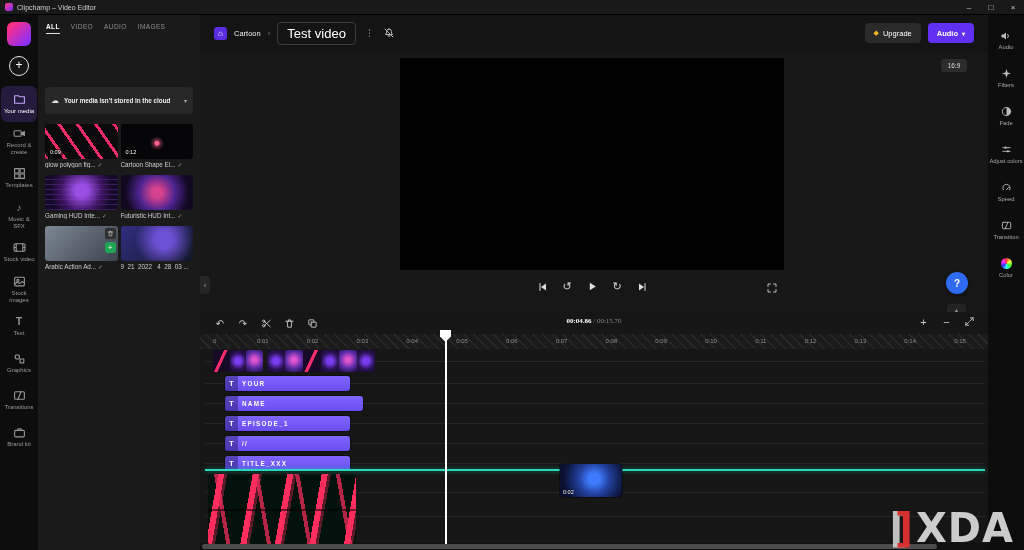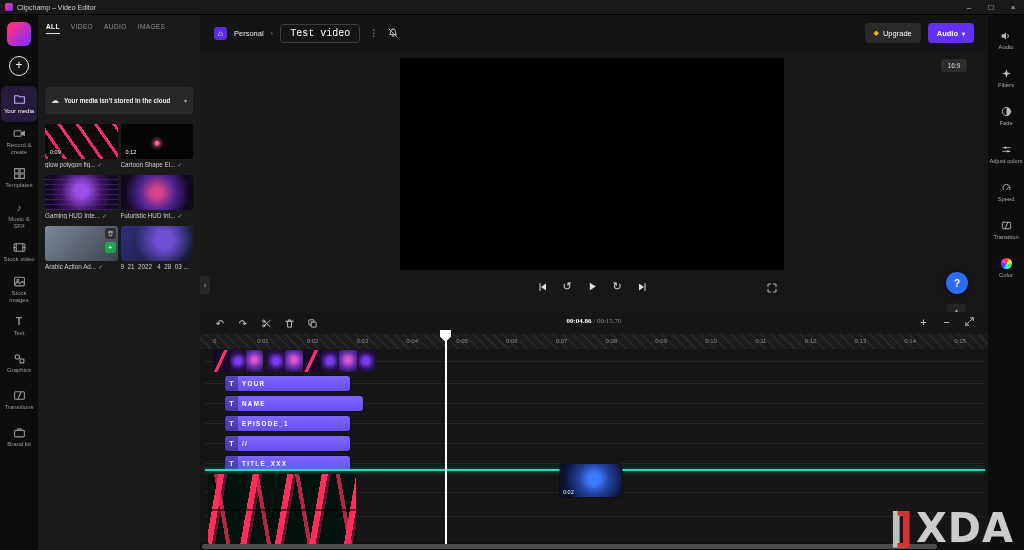--- a/index.html
+++ b/index.html
@@ -62,21 +62,21 @@
   .t5{background:linear-gradient(135deg,#7d8795,#3c434e);}
   .t6{background:linear-gradient(135deg,#312e81,#111827);background-image:radial-gradient(circle at 60% 40%,rgba(129,92,246,.8) 0 18%,transparent 60%),linear-gradient(135deg,#312e81,#111827);}
 
   
   .main-header{position:absolute;left:200px;top:14px;right:36px;height:38px;background:#141414;z-index:10;
                display:flex;align-items:center;padding:0 14px;gap:7px;box-sizing:border-box;}
   .ws-icon{width:13px;height:13px;border-radius:3px;background:#5b2ce0;color:#fff;font-size:8px;
            display:flex;align-items:center;justify-content:center;}
   .ws-name{font-size:7.5px;color:#eee;}
   .crumb-sep{font-size:8px;color:#777;}
-  .proj-box{border:1px solid #3d3d3d;border-radius:4px;padding:3px 9px;font-size:10px;color:#fff;font-family:Liberation Mono, monospace;}
+  .proj-box{border:1px solid #3d3d3d;border-radius:4px;padding:3px 9px;font-size:13px;color:#fff;}
   .overflow{font-size:9px;color:#bbb;padding:0 2px;}
   .bell{color:#b5b5b5;width:12px;height:12px;}
   .hdr-right{margin-left:auto;display:flex;gap:7px;align-items:center;}
   .btn-upgrade{height:20px;padding:0 9px;background:#2a2a2a;border-radius:4px;display:flex;align-items:center;gap:4px;
                font-size:7.5px;color:#fff;}
   .gem{color:#edb82e;font-size:7px;}
   .btn-export{height:20px;padding:0 9px;background:#6230f3;border-radius:4px;display:flex;align-items:center;gap:4px;
               font-size:7.5px;font-weight:bold;color:#fff;}
   .exp-chev{font-size:6px;}
 
@@ -323,21 +323,21 @@
         <div class="m-thumb t6"></div>
         <div class="m-label">
           <span>9_21_2022_ 4_28_03 ...</span>
         </div>
       </div>
     </div>
   </div>
 
   <div class="main-header">
     <span class="ws-icon">⌂</span>
-    <span class="ws-name">Personal</span>
+    <span class="ws-name">Cartoon</span>
     <span class="crumb-sep">›</span>
     <span class="proj-box">Test video</span>
     <span class="overflow">⋮</span>
     <span class="bell">
       <svg viewBox="0 0 24 24" width="12" height="12">
           <path d="M12 4a5 5 0 0 0-5 5v3l-2 3h14l-2-3V9a5 5 0 0 0-5-5z"></path>
           <path d="M10 17a2 2 0 0 0 4 0"></path>
           <path d="M4 4l16 16"></path>
         </svg>
     </span>

